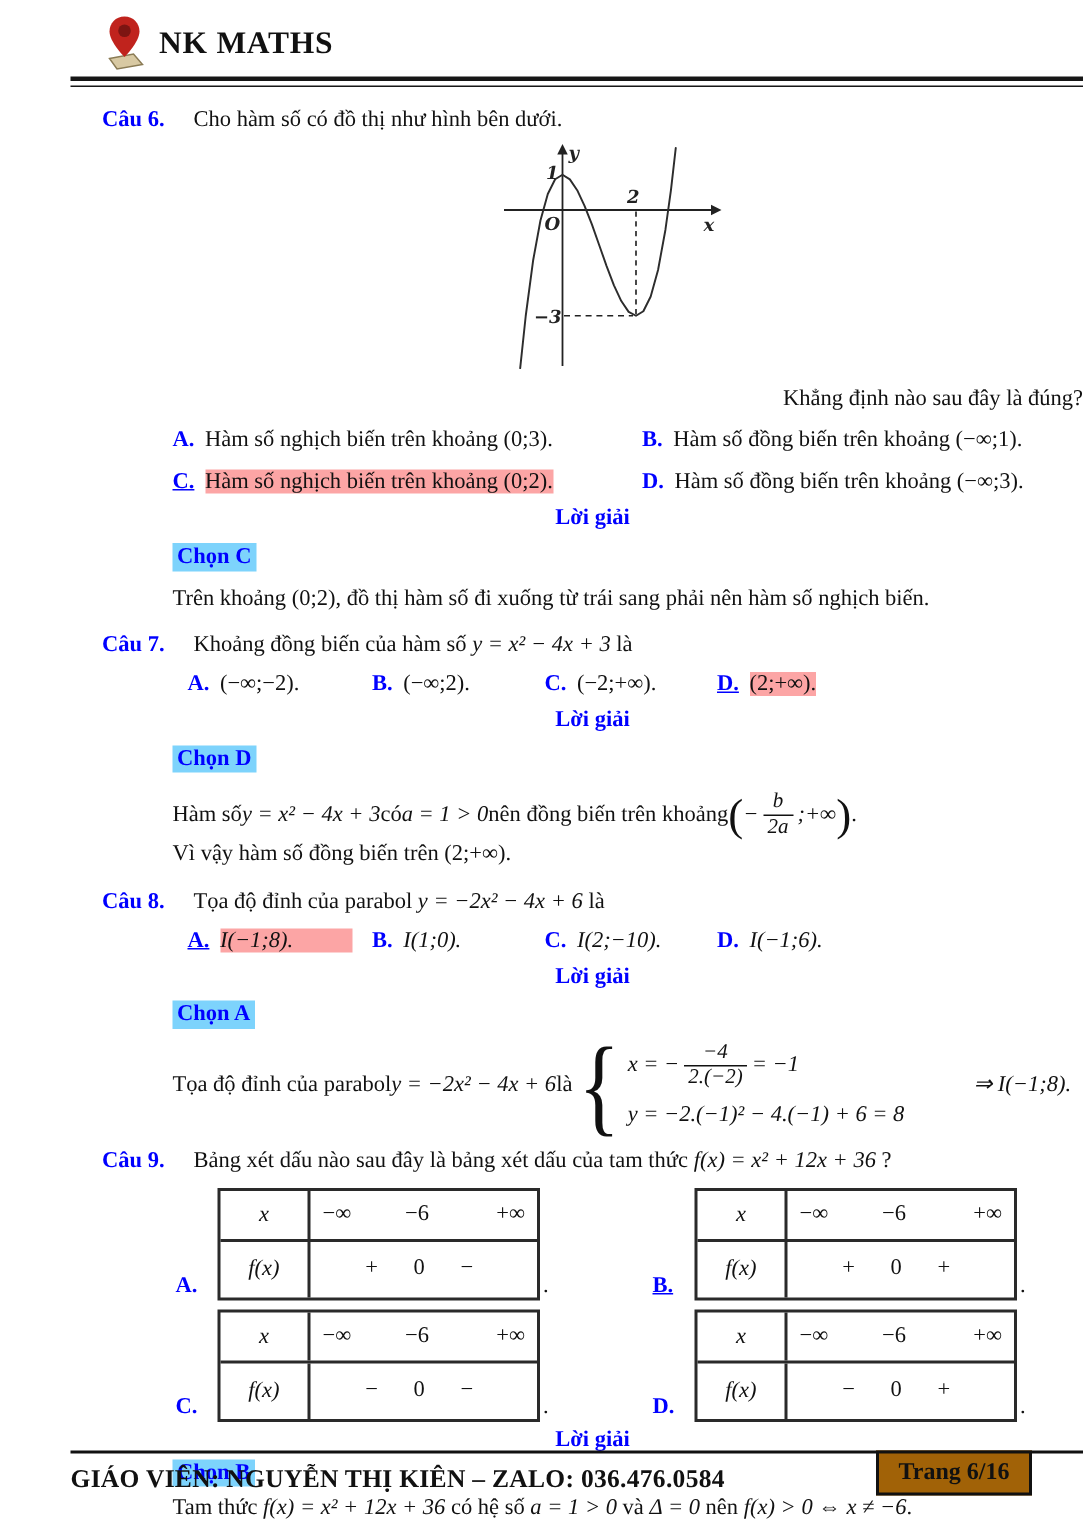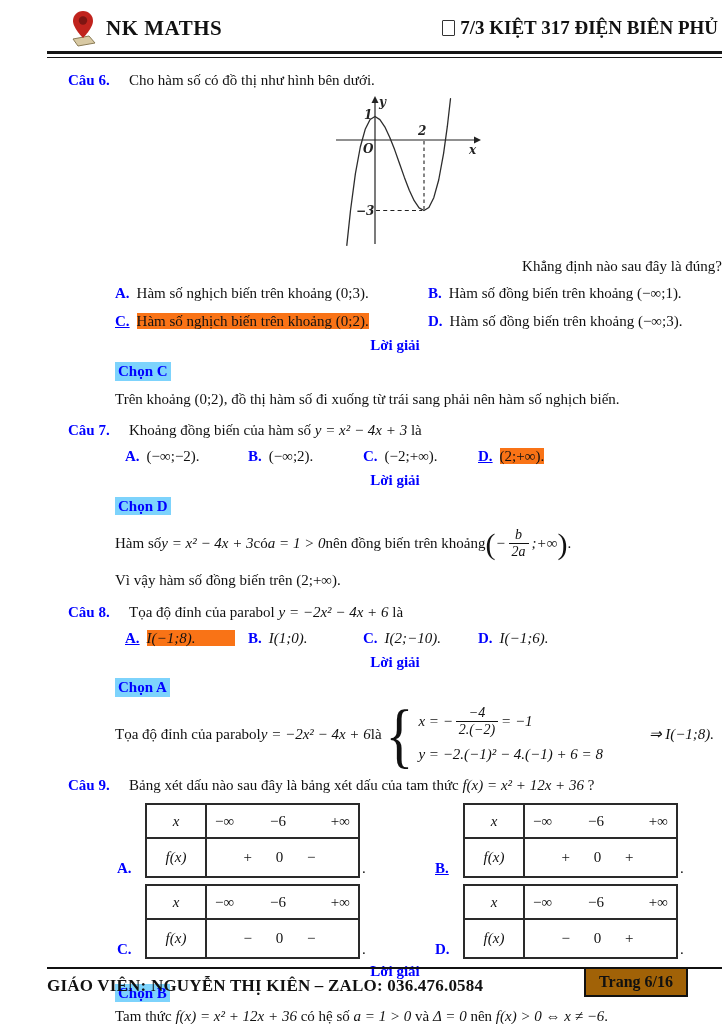--- a/index.html
+++ b/index.html
@@ -15,21 +15,21 @@
   .loc{font-size:19px;font-weight:bold;}
   .tofu{display:inline-block;width:11px;height:14px;border:1.3px solid #333;border-radius:1px;}
   .hrule{height:3px;border-top:3px solid #161616;border-bottom:1px solid #161616;margin-top:3px;}
 
   
   .qline{margin-top:13px;padding-left:21px;}
   .qlabel{display:inline-block;width:61px;color:#0000ff;font-weight:bold;}
   .body-line{padding-left:68px;}
   .okey{color:#0000ff;font-weight:bold;margin-right:7px;}
   .u{text-decoration:underline;}
-  .hl{background:#f97316;}
+  .hl{background:#fca5a5;}
   .sol-head{margin:5px 0 0 68px;width:560px;text-align:center;color:#0000ff;font-weight:bold;}
   .choice-line{margin-top:7px;padding-left:68px;}
   .choice-badge{display:inline-block;background:#7dd3fc;color:#0000ff;font-weight:bold;padding:0 3px;}
   i{}
 
   
   .opts2{display:grid;grid-template-columns:313px auto;row-gap:10px;padding-left:68px;margin-top:8px;}
   .opts4{display:grid;grid-template-columns:123px 115px 115px auto;padding-left:78px;margin-top:7px;}
 
   
@@ -80,24 +80,20 @@
 
   <div class="hdr">
     <div class="hdr-left">
       <svg width="28" height="38" viewBox="0 0 28 38">
         <polygon points="4,30 20,27 26,34 9,37" fill="#d8c9a3" stroke="#8a7b55" stroke-width="1"></polygon>
         <path d="M14 2 C8 2 4 6.5 4 12 C4 19 14 29 14 29 C14 29 24 19 24 12 C24 6.5 20 2 14 2 Z" fill="#c0231d"></path>
         <circle cx="14" cy="11.5" r="4.2" fill="#7d1512"></circle>
       </svg>
       <span class="brand">NK MATHS</span>
     </div>
-    <div class="hdr-right">
-      <span class="tofu"></span>
-      <span class="loc">7/3 KIỆT 317 ĐIỆN BIÊN PHỦ</span>
-    </div>
   </div>
   <div class="hrule"></div>
 
   <div class="qline">
     <span class="qlabel">Câu 6.</span><span>Cho hàm số có đồ thị như hình bên dưới.</span>
   </div>
 
   <div class="graph-wrap">
     <svg width="170" height="154" viewBox="0 0 170 154">
 
@@ -159,21 +155,21 @@
       <i>−</i>
       <span class="frac">
         <i class="num">b</i>
         <i class="den">2a</i>
       </span>
       <i>;+∞</i>
       <span class="bp">)</span>
       <span>.</span>
   </div>
 
-  <div class="body-line" style="margin-top:11px;">
+  <div class="body-line" style="">
     <span>Vì vậy hàm số đồng biến trên </span><span>(2;+∞)</span><span>.</span>
   </div>
 
   <div class="qline">
     <span class="qlabel">Câu 8.</span><span>Tọa độ đỉnh của parabol </span><i>y = −2x² − 4x + 6</i><span> là</span>
   </div>
 
   <div class="opts4">
     <div><span class="okey u">A.</span><i class="hl" style="padding-right:40px;">I(−1;8).</i></div>
     <div><span class="okey">B.</span><i>I(1;0).</i></div>

